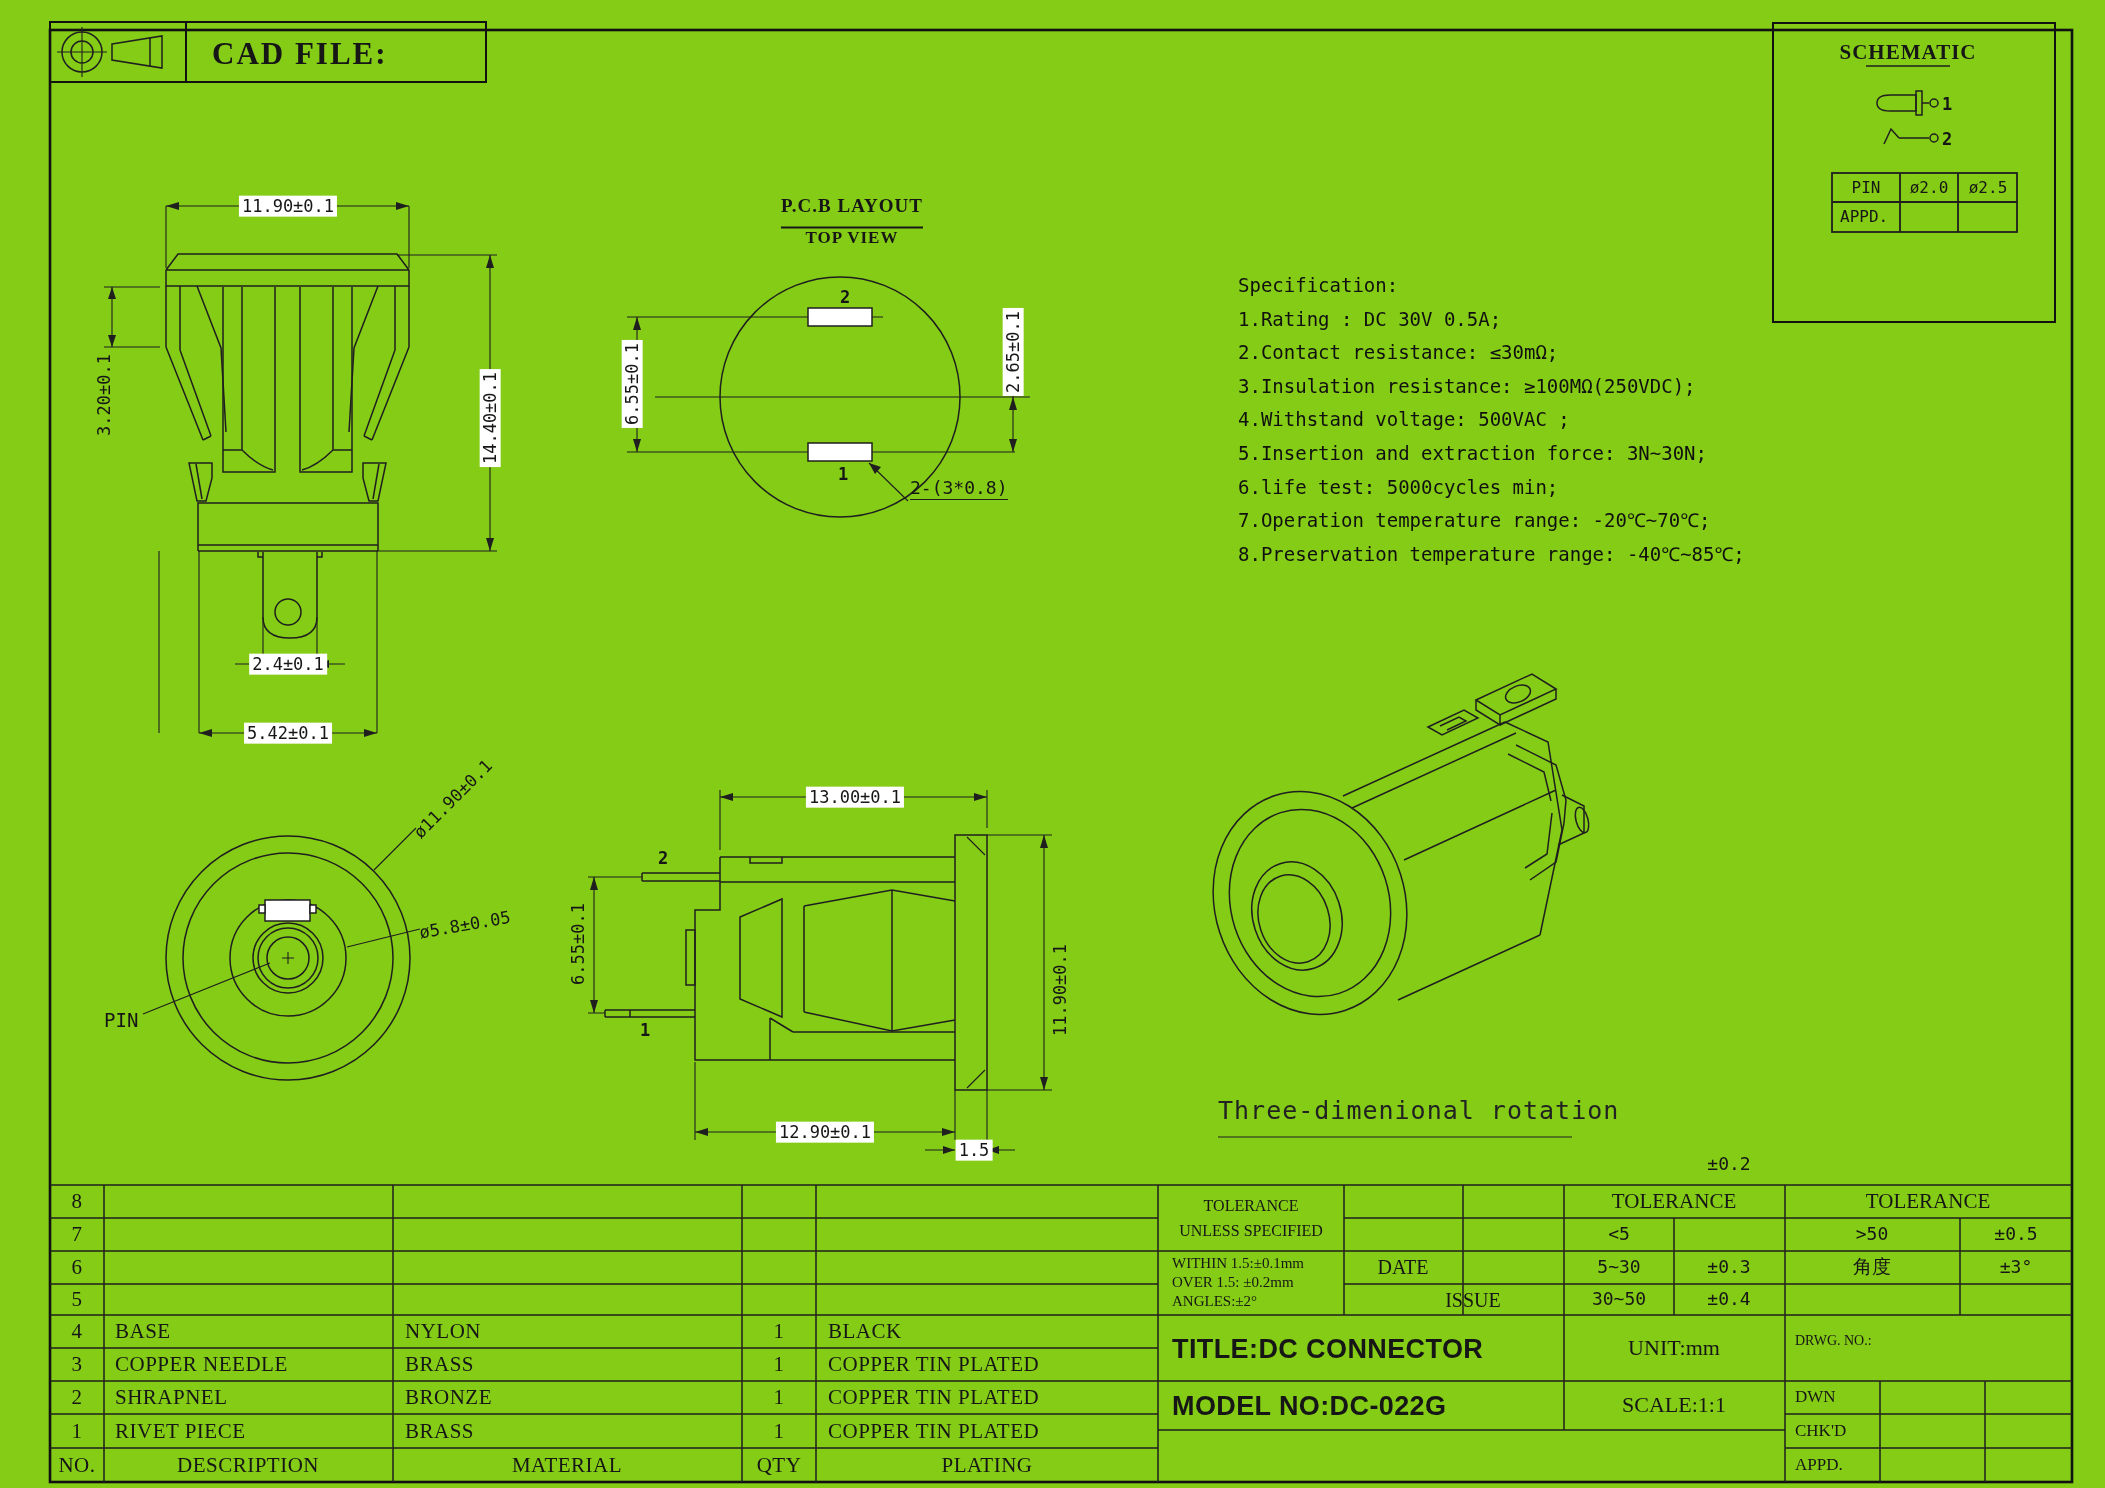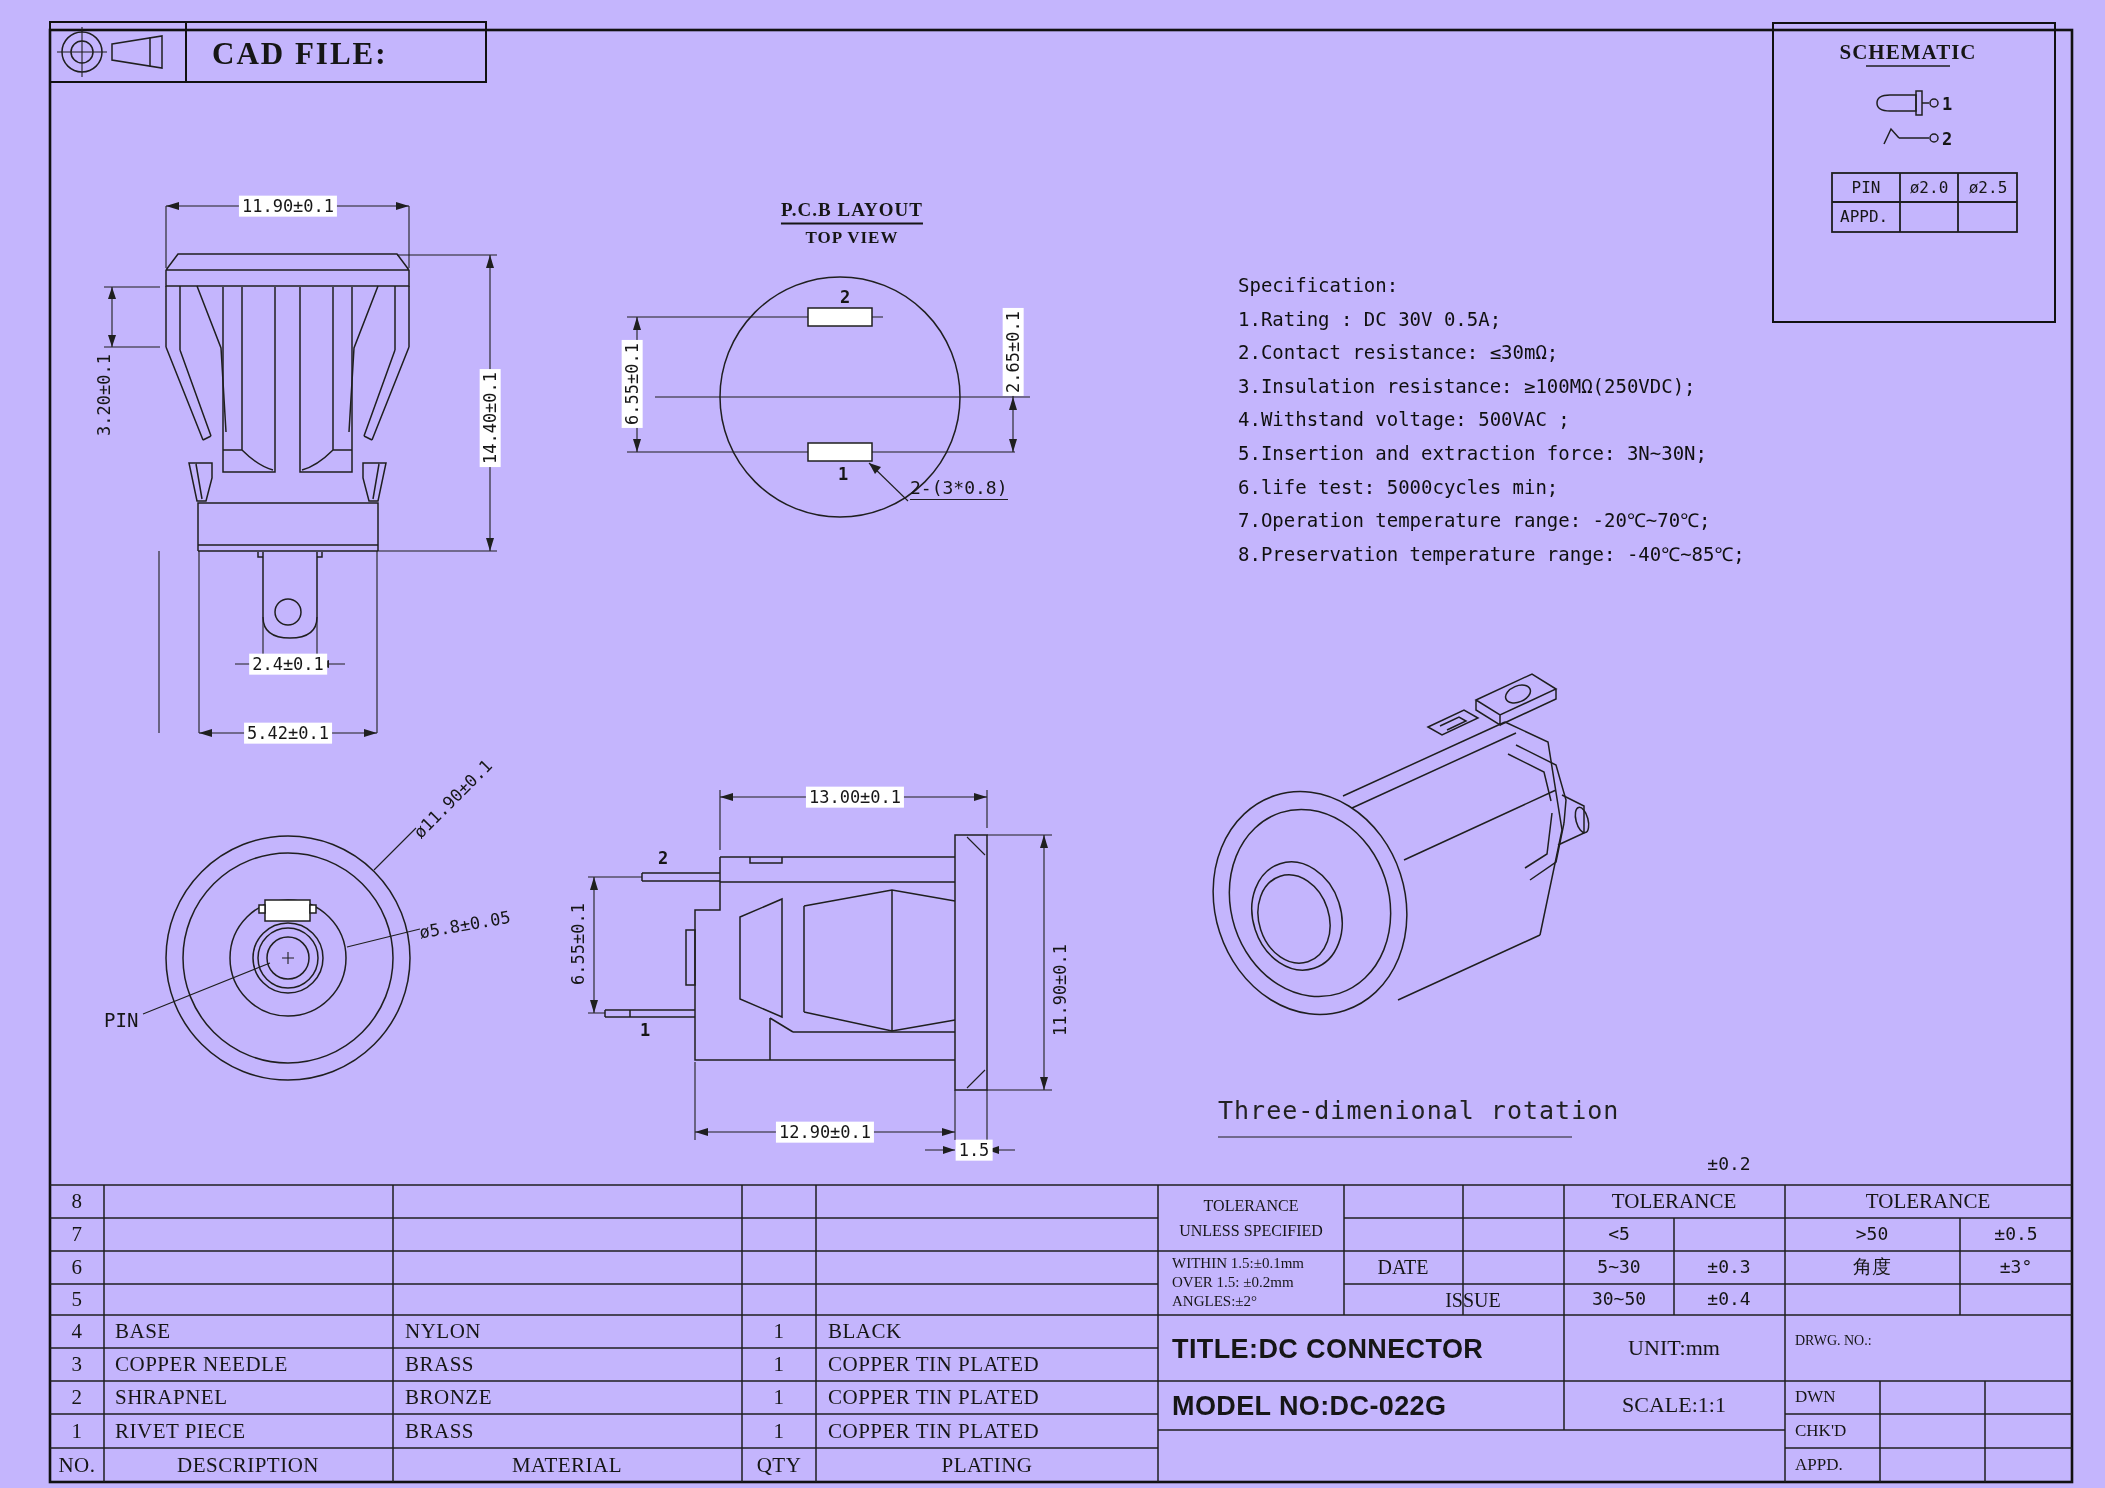--- a/index.html
+++ b/index.html
@@ -1,16 +1,16 @@
 <!DOCTYPE html>
 <html><head>
 <meta charset="utf-8">
 <style>
   html,body{margin:0;padding:0;background:#fff;}
-  .sheet{position:relative;width:2105px;height:1488px;background:#c4b5fd;overflow:hidden;}
+  .sheet{position:relative;width:2105px;height:1488px;background:#84cc16;overflow:hidden;}
   svg.draw{position:absolute;left:0;top:0;}
   svg.draw *{fill:none;stroke:#1f1f1f;stroke-width:1.5;}
   svg.draw .thin{stroke-width:1.1;}
   svg.draw .tbl{stroke:#111;stroke-width:2;}
   svg.draw .bord{stroke:#111;stroke-width:2.6;}
   svg.draw .arr{fill:#1f1f1f;stroke:none;}
   svg.draw .wf{fill:#fff;}
   .t{position:absolute;white-space:nowrap;color:#161616;}
   .c{transform:translate(-50%,-50%);}
   .lv{transform:translateY(-50%);}
@@ -23,21 +23,21 @@
   .w{background:#fff;padding:1px 3px;}
   .ser{font-family:"Liberation Serif",serif;}
   .bom{font:21px/1 "Liberation Serif",serif;letter-spacing:.5px;}
   .big{font:bold 27px/1 "Liberation Sans",sans-serif;letter-spacing:.4px;}
   .cadfile{font:bold 31px/1 "Liberation Serif",serif;letter-spacing:2px;}
   .schtitle{font:bold 21px/1 "Liberation Serif",serif;letter-spacing:1px;}
   .viewtitle{font:bold 19px/1 "Liberation Serif",serif;letter-spacing:1px;}
   .spec{position:absolute;left:1238px;top:269px;font:19px/33.6px "DejaVu Sans Mono",monospace;color:#101010;}
   .caption{font:25px/1 "DejaVu Sans Mono",monospace;letter-spacing:1px;color:#222;}
   .note{font:18px/1 "DejaVu Sans Mono",monospace;border-bottom:1.5px solid #1f1f1f;padding-bottom:2px;}
-  .u{border-bottom:2px solid #161616;padding-bottom:4px;}
+  .u{border-bottom:2px solid #161616;padding-bottom:12px;}
 </style>
 </head>
 <body>
 
 <div class="sheet">
 
 <svg class="draw" width="2105" height="1488" viewBox="0 0 2105 1488">
 
   <rect class="bord" x="50" y="30" width="2022" height="1452"></rect>
 

